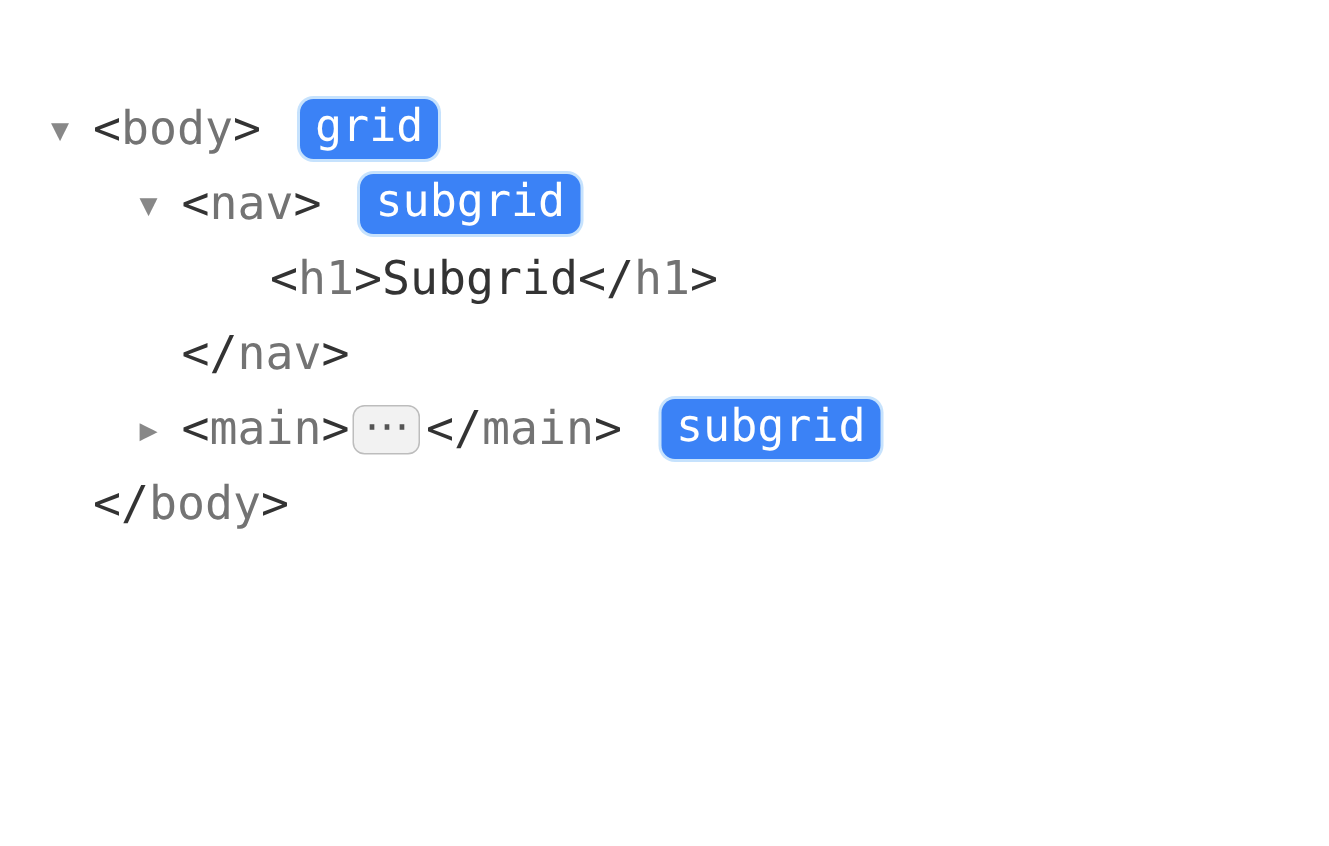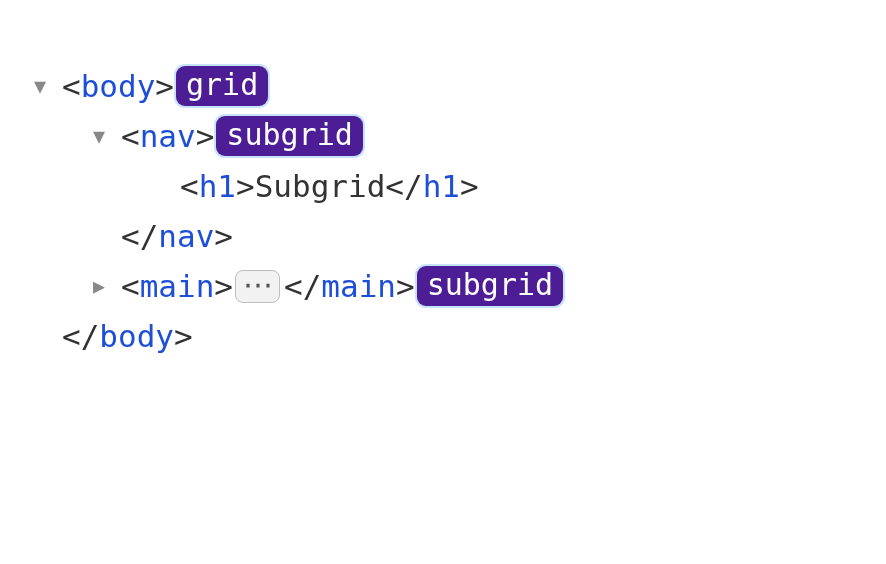--- a/index.html
+++ b/index.html
@@ -30,29 +30,29 @@
       font-size: 20px;
       line-height: 1;
       position: relative;
       top: -1px;
     }
     .twisty-spacer {
       display: inline-block;
       width: 28px;
     }
     .brak, .slash { color: #333; }
-    .tag { color: #1d4ed8; }
+    .tag { color: #737373; }
     .text-content { color: #333; }
     .badge {
       display: inline-block;
-      background: #4c1d95;
+      background: #3b82f6;
       color: #ffffff;
       border-radius: 9px;
       padding: 0 10px 2px 10px;
-      margin-left: 2px;
+      margin-left: 26px;
       font-size: 30px;
       line-height: 1.28;
       box-shadow: 0 0 0 2px rgba(27,140,246,0.25);
       vertical-align: middle;
       position: relative;
       top: -1px;
     }
     .ellipsis {
       display: inline-block;
       border: 1.5px solid #bdbdbd;

